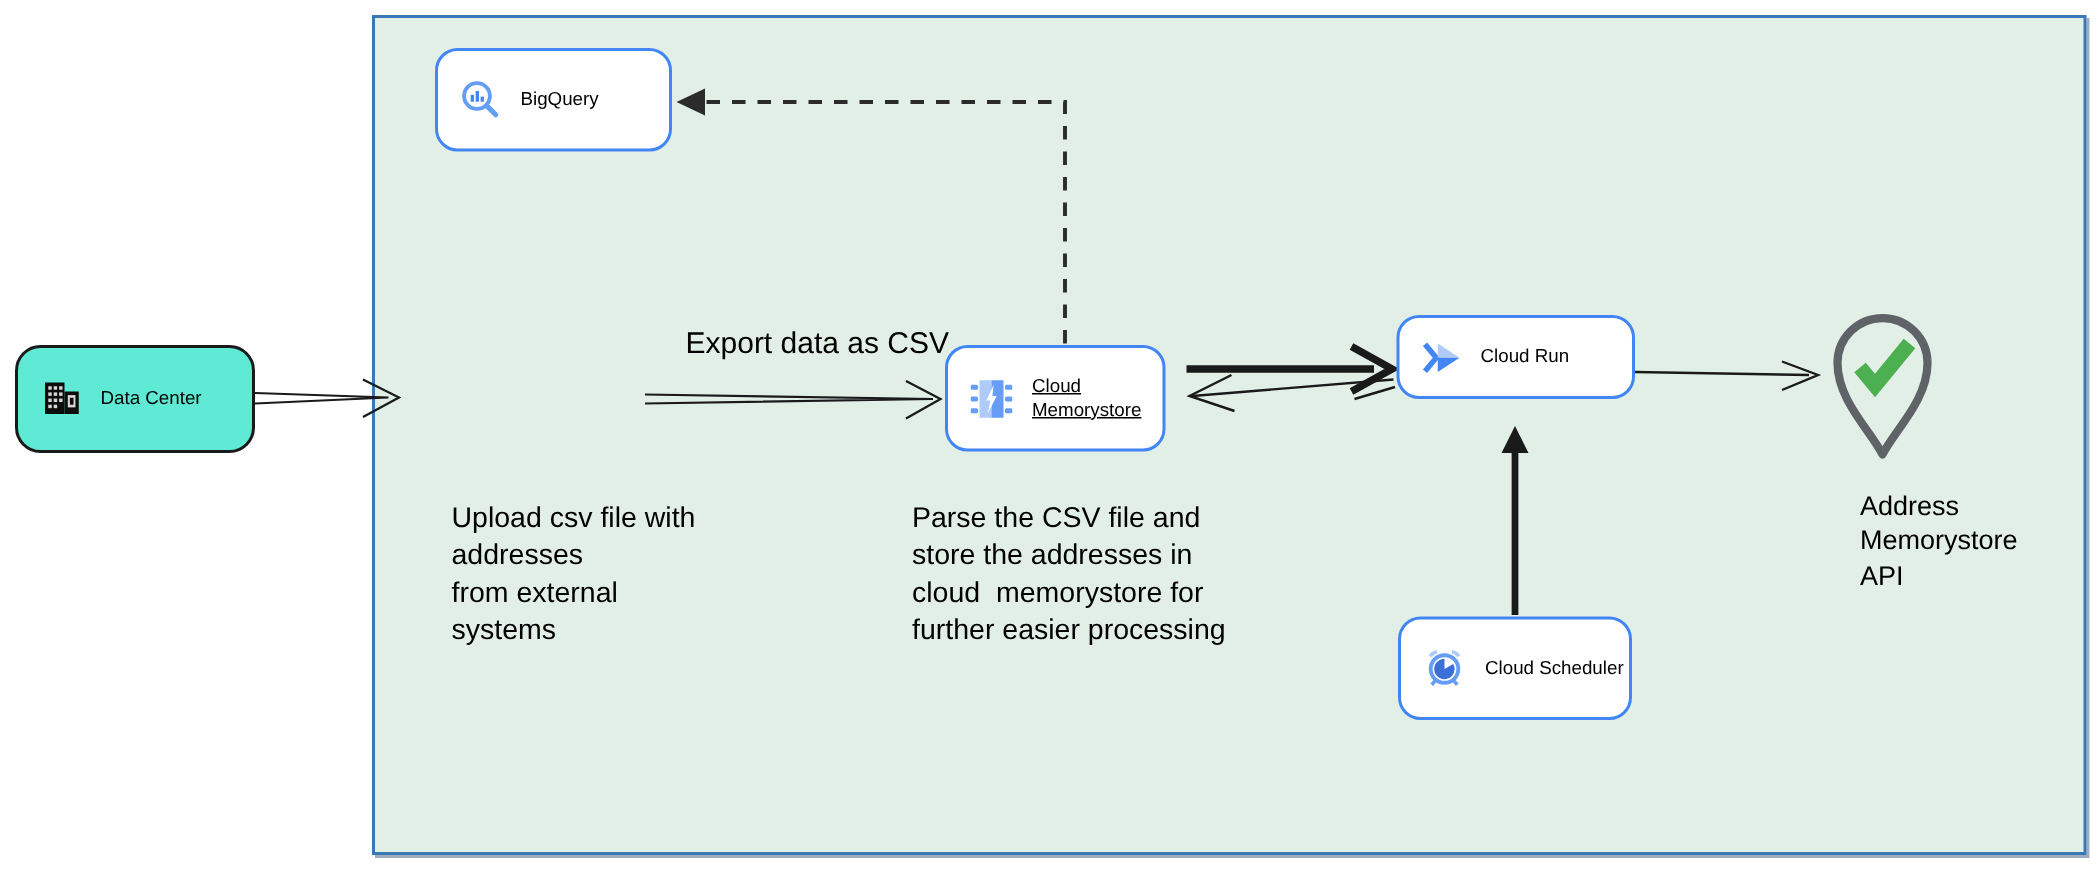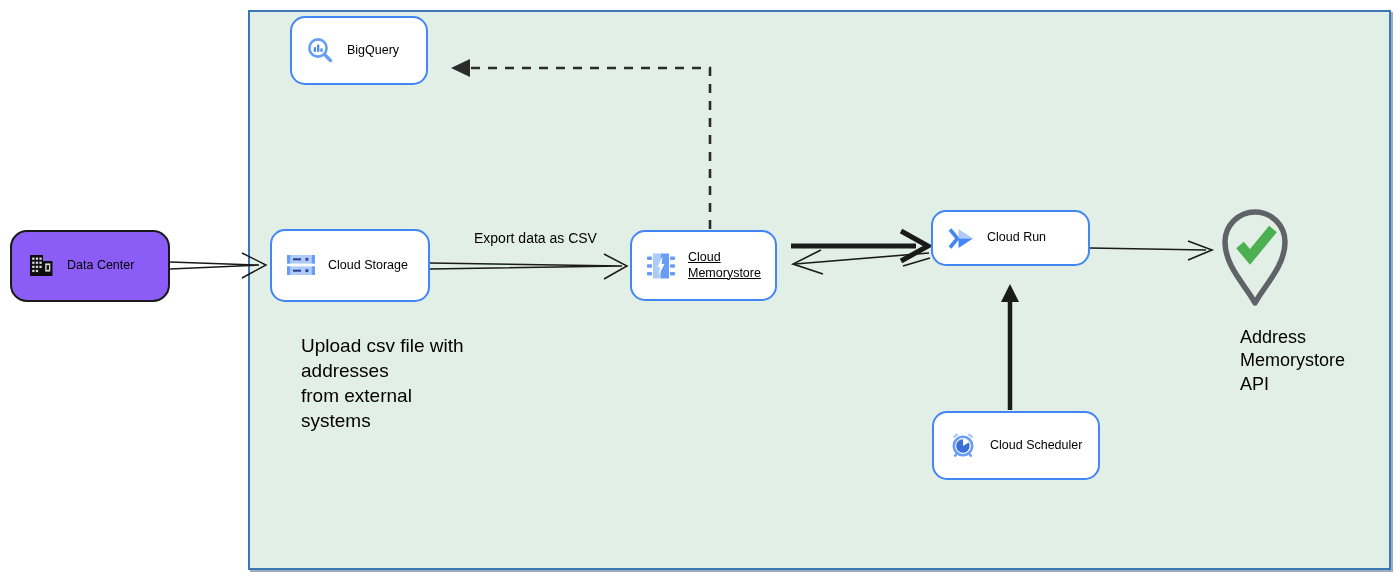--- a/index.html
+++ b/index.html
@@ -18,35 +18,35 @@
             z-index:1; pointer-events:none; }
 
   .node {
     position:absolute; display:flex; align-items:center; gap:13px;
     background:#ffffff; border:2px solid #4285f4; border-radius:15px;
     padding-left:15px; z-index:2; font-size:12.5px; color:#000;
   }
   .node .lbl { line-height:1.25; }
 
   .node-data-center { left:10px; top:230px; width:160px; height:72px;
-    background:#8b5cf6; border:2px solid #1a1a1a; border-radius:17px; }
+    background:#5eead4; border:2px solid #1a1a1a; border-radius:17px; }
   .node-cloud-storage { left:270px; top:229px; width:160px; height:73px; }
-  .node-bigquery { left:290px; top:16px; width:138px; height:69px; }
+  .node-bigquery { left:290px; top:32px; width:158px; height:69px; }
   .node-memorystore { left:630px; top:230px; width:147px; height:71px;text-decoration:underline; }
   .node-memorystore .lbl { width:82px; }
   .node-cloud-run { left:931px; top:210px; width:159px; height:56px; }
-  .node-scheduler { left:932px; top:411px; width:168px; height:69px; }
+  .node-scheduler { left:932px; top:411px; width:156px; height:69px; }
 
   .pin-wrap { position:absolute; left:1221px; top:209px; z-index:2; }
   .pin-label { position:absolute; left:1240px; top:326px; width:160px;
     font-size:18px; line-height:1.3; white-space:pre-wrap; z-index:2; }
 
   .note { position:absolute; z-index:2; color:#000; white-space:pre-wrap; }
   .note-store-bq { left:490px; top:33px; font-size:18.5px; }
-  .note-export-csv { left:474px; top:218px; font-size:14px;margin-top:12px; }
+  .note-export-csv { left:457px; top:218px; font-size:20px; }
   .note-upload { left:270px; top:333px; font-size:19px; line-height:1.32;margin-left:31px; }
   .note-parse { left:608px; top:333px; font-size:19px; line-height:1.32; }
   .note-periodic { left:1030px; top:344px; font-size:17.5px; line-height:1.3; }
 </style>
 </head>
 <body>
 
 <div id="canvas">
 
   <div class="container-box"></div>
@@ -106,39 +106,20 @@
         <rect x="5.2" y="16.8" width="2.3" height="2.3"></rect>
           <rect x="8.8" y="16.8" width="2.3" height="2.3"></rect>
       </g>
       <rect x="16" y="8" width="9.5" height="15" fill="#0d0d0d"></rect>
       <rect x="18.2" y="10.4" width="5.1" height="8.2" fill="#d6d6d6"></rect>
       <rect x="19.6" y="12.2" width="2.4" height="4.6" fill="#0d0d0d"></rect>
     </svg>
     <span class="lbl">Data Center</span>
   </div>
 
-  <div class="node node-cloud-storage">
-    <svg width="28" height="25" viewBox="0 0 28 25">
-      <g>
-        <rect x="0" y="2" width="28" height="8.6" fill="#aecbfa"></rect>
-        <rect x="0" y="2" width="3.2" height="8.6" fill="#669df6"></rect>
-        <rect x="24.8" y="2" width="3.2" height="8.6" fill="#669df6"></rect>
-        <rect x="6" y="5.3" width="8" height="2" fill="#2a3e8f"></rect>
-        <rect x="18.5" y="4.9" width="2.8" height="2.8" fill="#2a3e8f"></rect>
-      </g>
-      <g>
-        <rect x="0" y="13.4" width="28" height="8.6" fill="#aecbfa"></rect>
-        <rect x="0" y="13.4" width="3.2" height="8.6" fill="#669df6"></rect>
-        <rect x="24.8" y="13.4" width="3.2" height="8.6" fill="#669df6"></rect>
-        <rect x="6" y="16.7" width="8" height="2" fill="#2a3e8f"></rect>
-        <rect x="18.5" y="16.3" width="2.8" height="2.8" fill="#2a3e8f"></rect>
-      </g>
-    </svg>
-    <span class="lbl">Cloud Storage</span>
-  </div>
 
   <div class="node node-bigquery">
     <svg width="27" height="27" viewBox="0 0 27 27">
       <circle cx="11" cy="11" r="8.6" fill="#ffffff" stroke="#669df6" stroke-width="2.6"></circle>
       <rect x="6.8" y="10.2" width="2.2" height="4.6" fill="#4285f4"></rect>
       <rect x="10.1" y="7.6" width="2.2" height="7.2" fill="#4285f4"></rect>
       <rect x="13.4" y="11.4" width="2.2" height="3.4" fill="#4285f4"></rect>
       <line x1="17.4" y1="17.4" x2="23.5" y2="23.5" stroke="#669df6" stroke-width="3.4" stroke-linecap="round"></line>
     </svg>
     <span class="lbl">BigQuery</span>
@@ -189,14 +170,18 @@
     </svg>
   </div>
   <div class="pin-label">Address Memorystore
 API</div>
 
   <div class="note note-export-csv">Export data as CSV</div>
   <div class="note note-upload">Upload csv file with
 addresses
 from external
 systems</div>
+  <div class="note note-parse">Parse the CSV file and
+store the addresses in
+cloud  memorystore for
+further easier processing</div>
 
 </div>
 
 </body></html>

